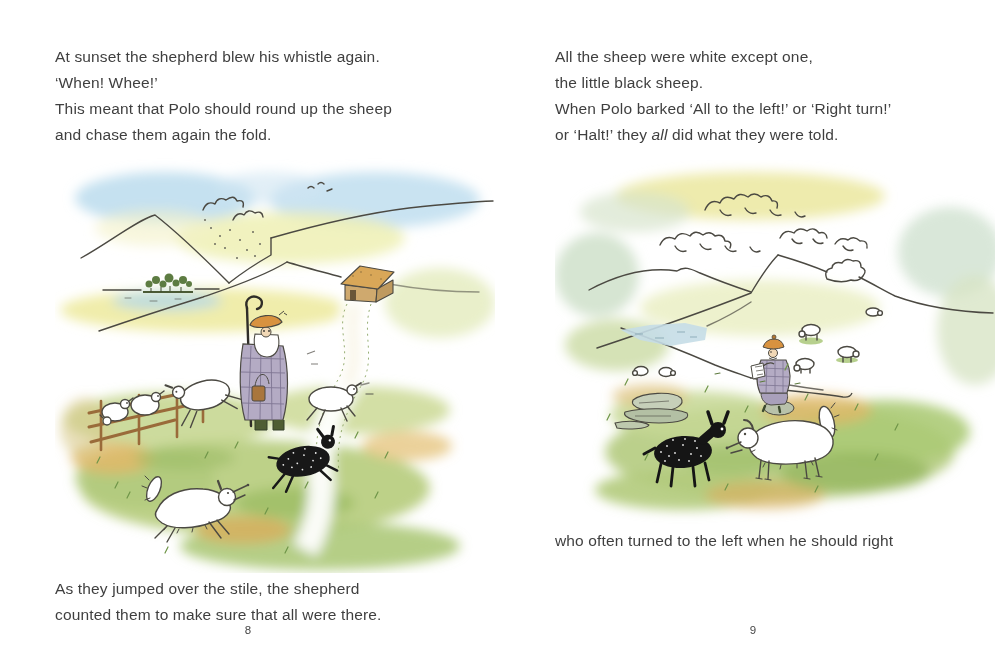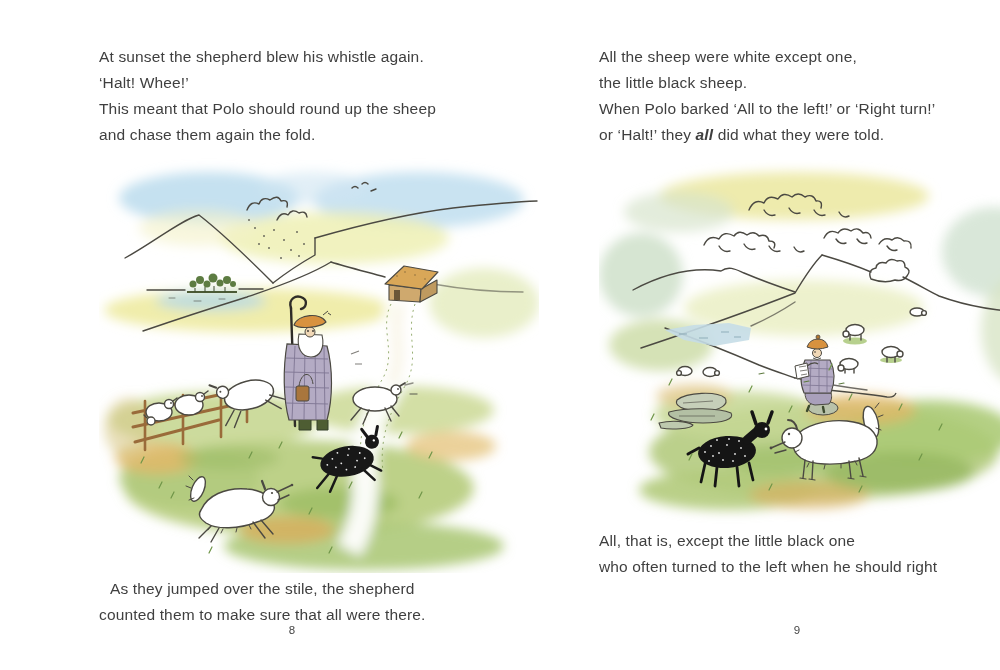--- a/index.html
+++ b/index.html
@@ -1,35 +1,35 @@
 <!DOCTYPE html>
 <html><head>
 <meta charset="utf-8">
 <style>
   html,body{margin:0;padding:0;}
   body{
     width:1000px;height:670px;background:#ffffff;position:relative;overflow:hidden;
     font-family:"Liberation Sans", sans-serif;color:#3e3e3e;
   }
-  .page{position:absolute;top:0;width:500px;height:670px;margin-left:44px;}
+  .page{position:absolute;top:0;width:500px;height:670px;}
   .para{position:absolute;font-size:15.5px;line-height:26px;letter-spacing:0.15px;font-weight:400;color:#3f3f3f;white-space:nowrap;}
   .para .line{height:26px;}
-  .ital{font-style:italic;font-weight:bold;}
+  .ital{font-style:italic;}
   .pagenum{position:absolute;font-size:11.5px;color:#474747;transform:translateX(-50%);}
   svg.illus{position:absolute;}
   .lineart{stroke:#4b4942;fill:none;stroke-width:1.4;stroke-linecap:round;stroke-linejoin:round;}
 </style>
 </head>
 <body>
 
 <div class="page" style="left:0;">
 
   <div class="para" style="left:55px;top:44px;">
     <div class="line">At sunset the shepherd blew his whistle again.</div>
-    <div class="line">‘Halt! Whee!’</div>
+    <div class="line">‘When! Whee!’</div>
     <div class="line">This meant that Polo should round up the sheep</div>
     <div class="line">and chase them again the fold.</div>
   </div>
 
   <svg class="illus" style="left:55px;top:158px;" width="440" height="415" viewBox="0 0 440 415">
     <defs>
       <filter id="wash" x="-40%" y="-40%" width="180%" height="180%">
           <feGaussianBlur stdDeviation="6"></feGaussianBlur>
         </filter>
       <filter id="wash2" x="-40%" y="-40%" width="180%" height="180%">
@@ -213,21 +213,21 @@
       <circle cx="211" cy="174" r="5" fill="#f1d8b6" stroke="#4b4942" stroke-width="1"></circle>
       <circle cx="209" cy="173" r="0.9" fill="#35332e"></circle>
         <circle cx="214" cy="173" r="0.9" fill="#35332e"></circle>
       <path d="M195,167 C199,156 222,154 227,164 C221,170 200,171 195,167 Z" fill="#d8923f" stroke="#4b4942" stroke-width="1.1"></path>
       <path d="M224,157 l5,-4 M229,155 l3,2" stroke="#4b4942" stroke-width="1" fill="none"></path>
       <path d="M200,262 L200,272 L212,272 L212,262 M218,262 L218,272 L229,272 L229,262" fill="#4e5d33" stroke="#35402a" stroke-width="1"></path>
       <path d="M252,196 l8,-3 M256,206 l7,0" stroke="#4b4942" stroke-width="1.1" fill="none" opacity="0.7"></path>
     </g>
   </svg>
 
-  <div class="para" style="left:55px;top:576px;text-align:center;">
+  <div class="para" style="left:55px;top:576px;">
     <div class="line">As they jumped over the stile, the shepherd</div>
     <div class="line">counted them to make sure that all were there.</div>
   </div>
 
   <div class="pagenum" style="left:248px;top:624px;">8</div>
 </div>
 
 <div class="page" style="left:500px;">
 
   <div class="para" style="left:55px;top:44px;">
@@ -373,18 +373,17 @@
       <path d="M201,318 l6,1 M210,319 l6,1 M249,318 l6,1 M261,316 l6,1" stroke-width="1.2"></path>
     </g>
 
     <g stroke="#6f9548" stroke-width="1.2" fill="none" stroke-linecap="round">
       <path d="M70,225 l3,-6 M150,232 l3,-6 M190,252 l3,-6 M250,240 l3,-6 M300,250 l3,-6 M340,270 l3,-6 M90,300 l3,-6 M170,330 l3,-6 M260,332 l3,-6 M320,300 l3,-6 M52,260 l3,-6 M230,210 l3,-6"></path>
       <path d="M205,222 l5,-1 M240,224 l5,-1 M160,214 l5,-1" stroke="#5d7a3f"></path>
     </g>
   </svg>
 
   <div class="para" style="left:55px;top:528px;">
-    <div class="line">All, that is, except the little black one</div>
     <div class="line">who often turned to the left when he should right</div>
   </div>
 
   <div class="pagenum" style="left:253px;top:624px;">9</div>
 </div>
 
 </body></html>

